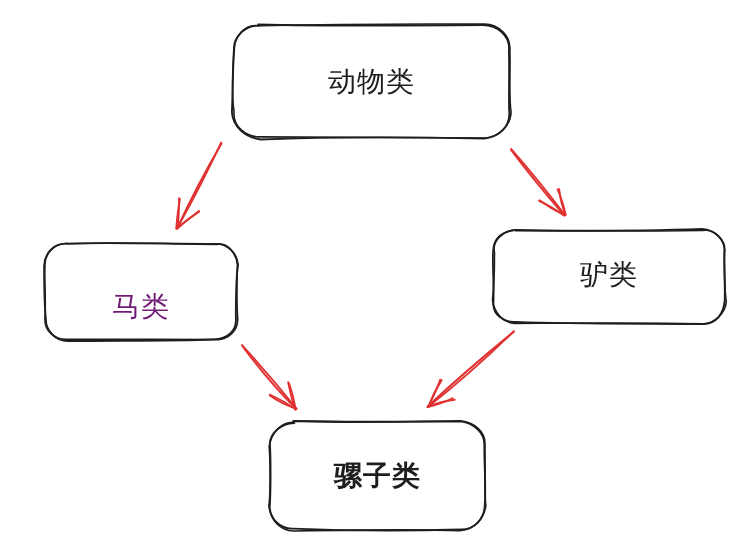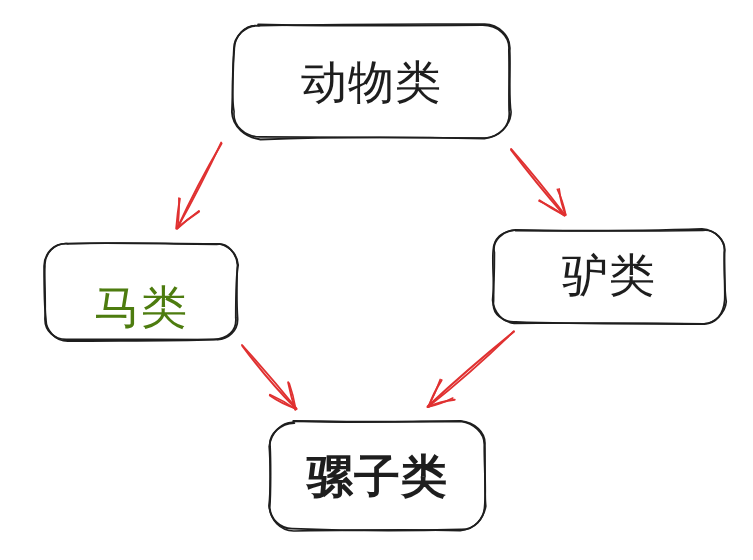--- a/index.html
+++ b/index.html
@@ -10,21 +10,21 @@
     overflow:hidden;
     background:#ffffff;
   }
   .canvas svg{position:absolute;left:0;top:0;}
   .node{
     position:absolute;
     display:flex;align-items:center;justify-content:center;
     cursor:default;
   }
   .label{
-    font-size:46px;
+    font-size:28px;
     line-height:1;
     letter-spacing:1px;
     color:#1e1e1e;
     user-select:none;
     white-space:nowrap;
   }
   #n-animal{left:233px;top:25px;width:277px;height:113px;}
   #n-horse{left:45px;top:243px;width:192px;height:97px;}
   #n-donkey{left:493px;top:230px;width:232px;height:90px;}
   #n-mule{left:270px;top:422px;width:215px;height:108px;font-weight:bold;}
@@ -81,21 +81,21 @@
         <path d="M 440.1887401328546 379.41502456441333 Q 435.119923073226 394.23312212950486 428.07775762975217 406.65175514928995" fill="none" stroke="#e03131" stroke-width="1.6" stroke-linecap="round" stroke-linejoin="round"></path>
         <path d="M 454.7096898002068 399.7186585662472 Q 441.3422496167342 401.0100716544916 427.5428808737546 407.0372429933399" fill="none" stroke="#e03131" stroke-width="2" stroke-linecap="round" stroke-linejoin="round"></path>
         <path d="M 452.8181960839296 397.97135117115033 Q 440.50339275882567 404.3089765158357 428.0189908269793 406.9070089161396" fill="none" stroke="#e03131" stroke-width="1.6" stroke-linecap="round" stroke-linejoin="round"></path>
       </g>
     </svg>
 
   <div class="node" id="n-animal">
     <span class="label" style="color: rgb(30, 30, 30);">动物类</span>
   </div>
   <div class="node" id="n-horse">
-    <span class="label" style="color: #4d7c0f; margin-top: 31px;">马类</span>
+    <span class="label" style="color: #701a75; margin-top: 31px;">马类</span>
   </div>
   <div class="node" id="n-donkey">
     <span class="label" style="color: rgb(30, 30, 30);">驴类</span>
   </div>
   <div class="node" id="n-mule">
     <span class="label" style="color: rgb(30, 30, 30);">骡子类</span>
   </div>
 </div>
 
 </body></html>

